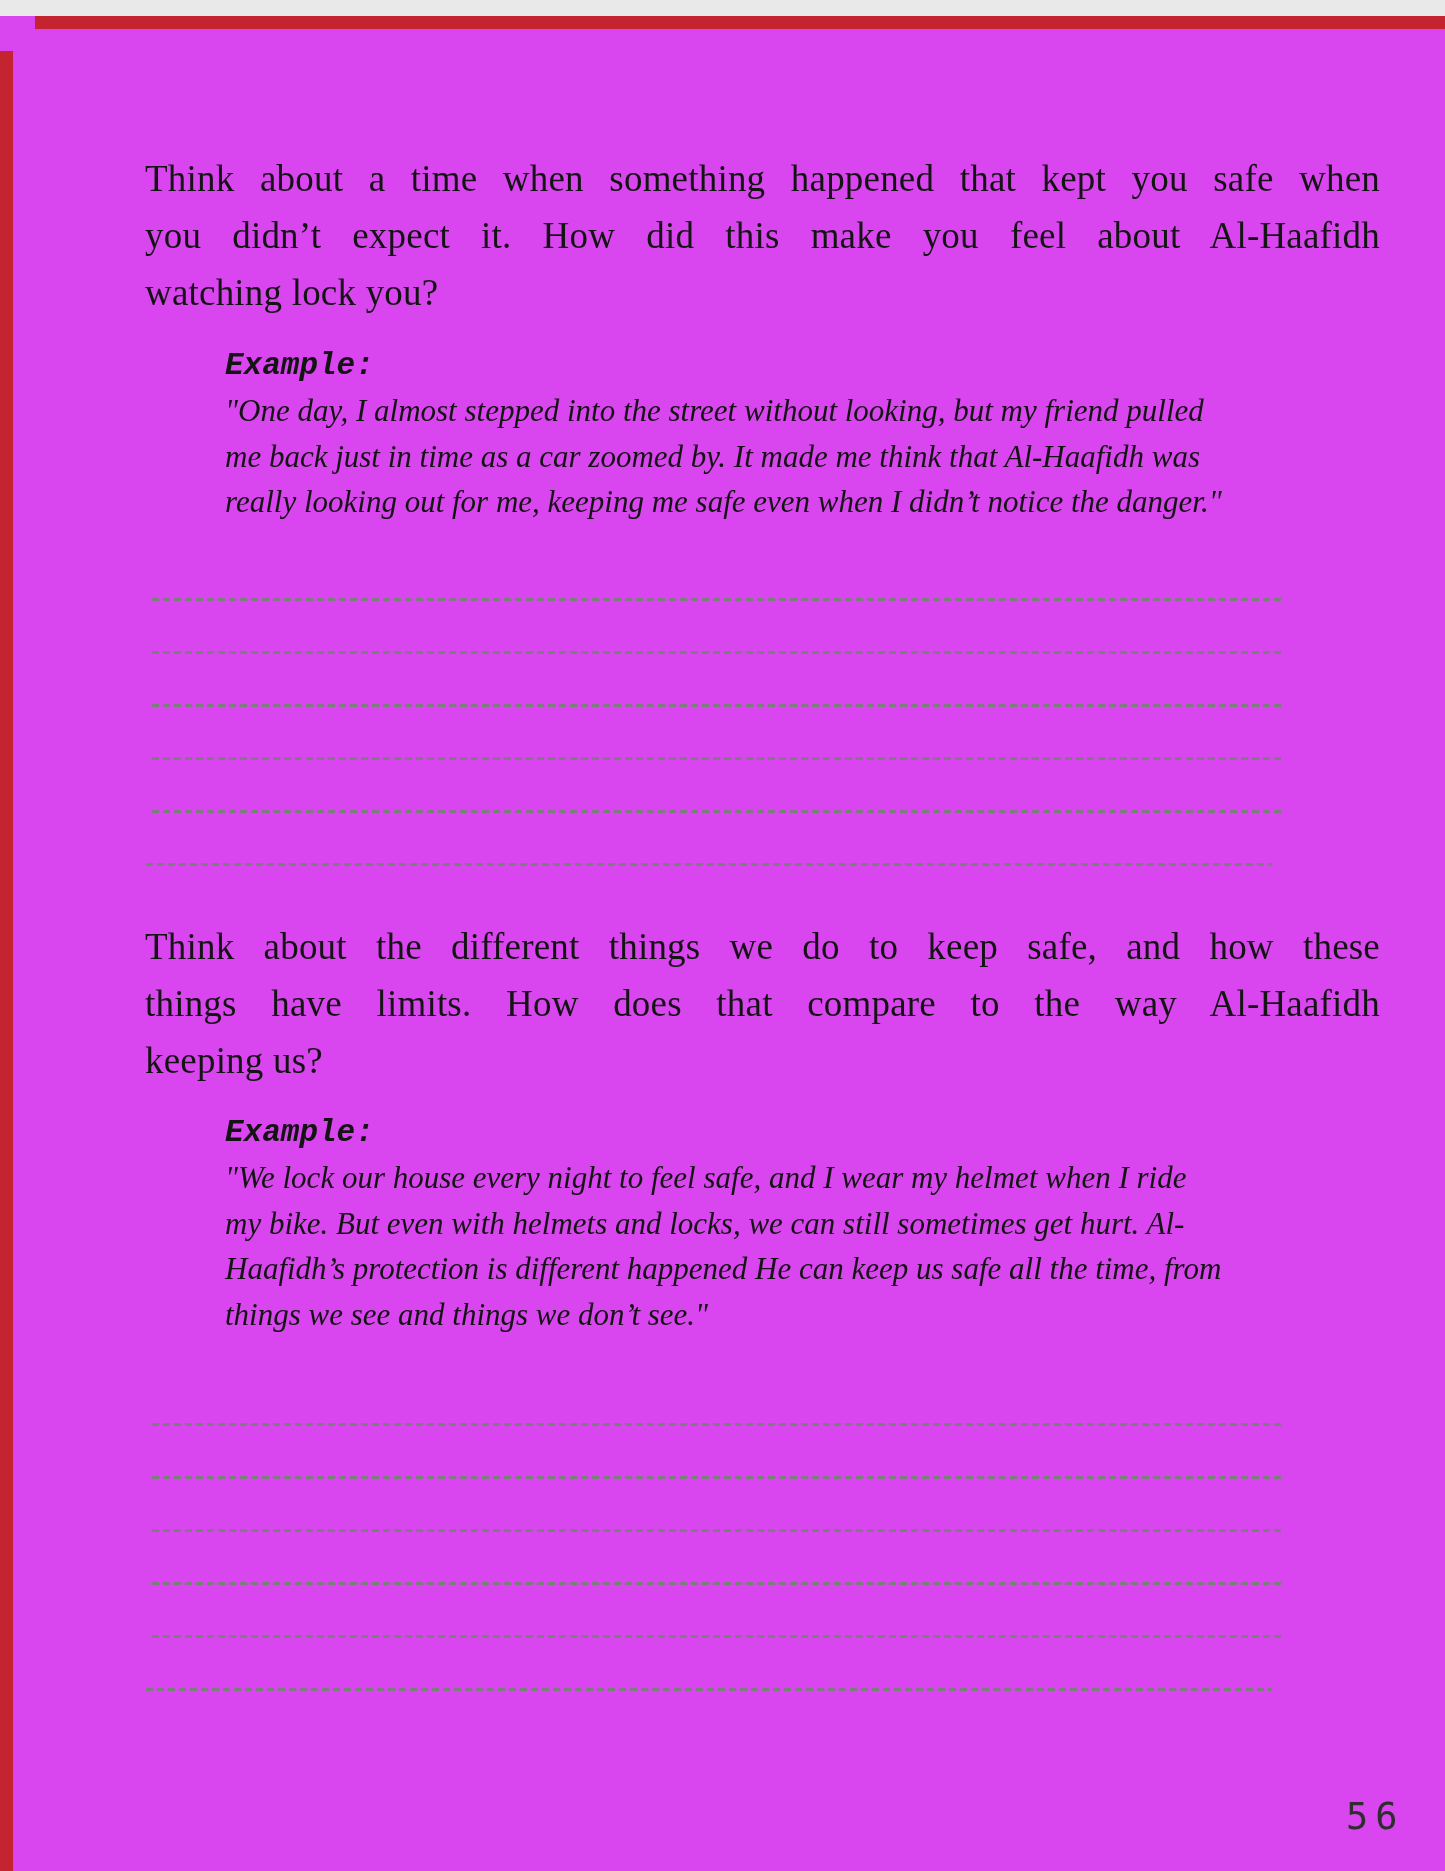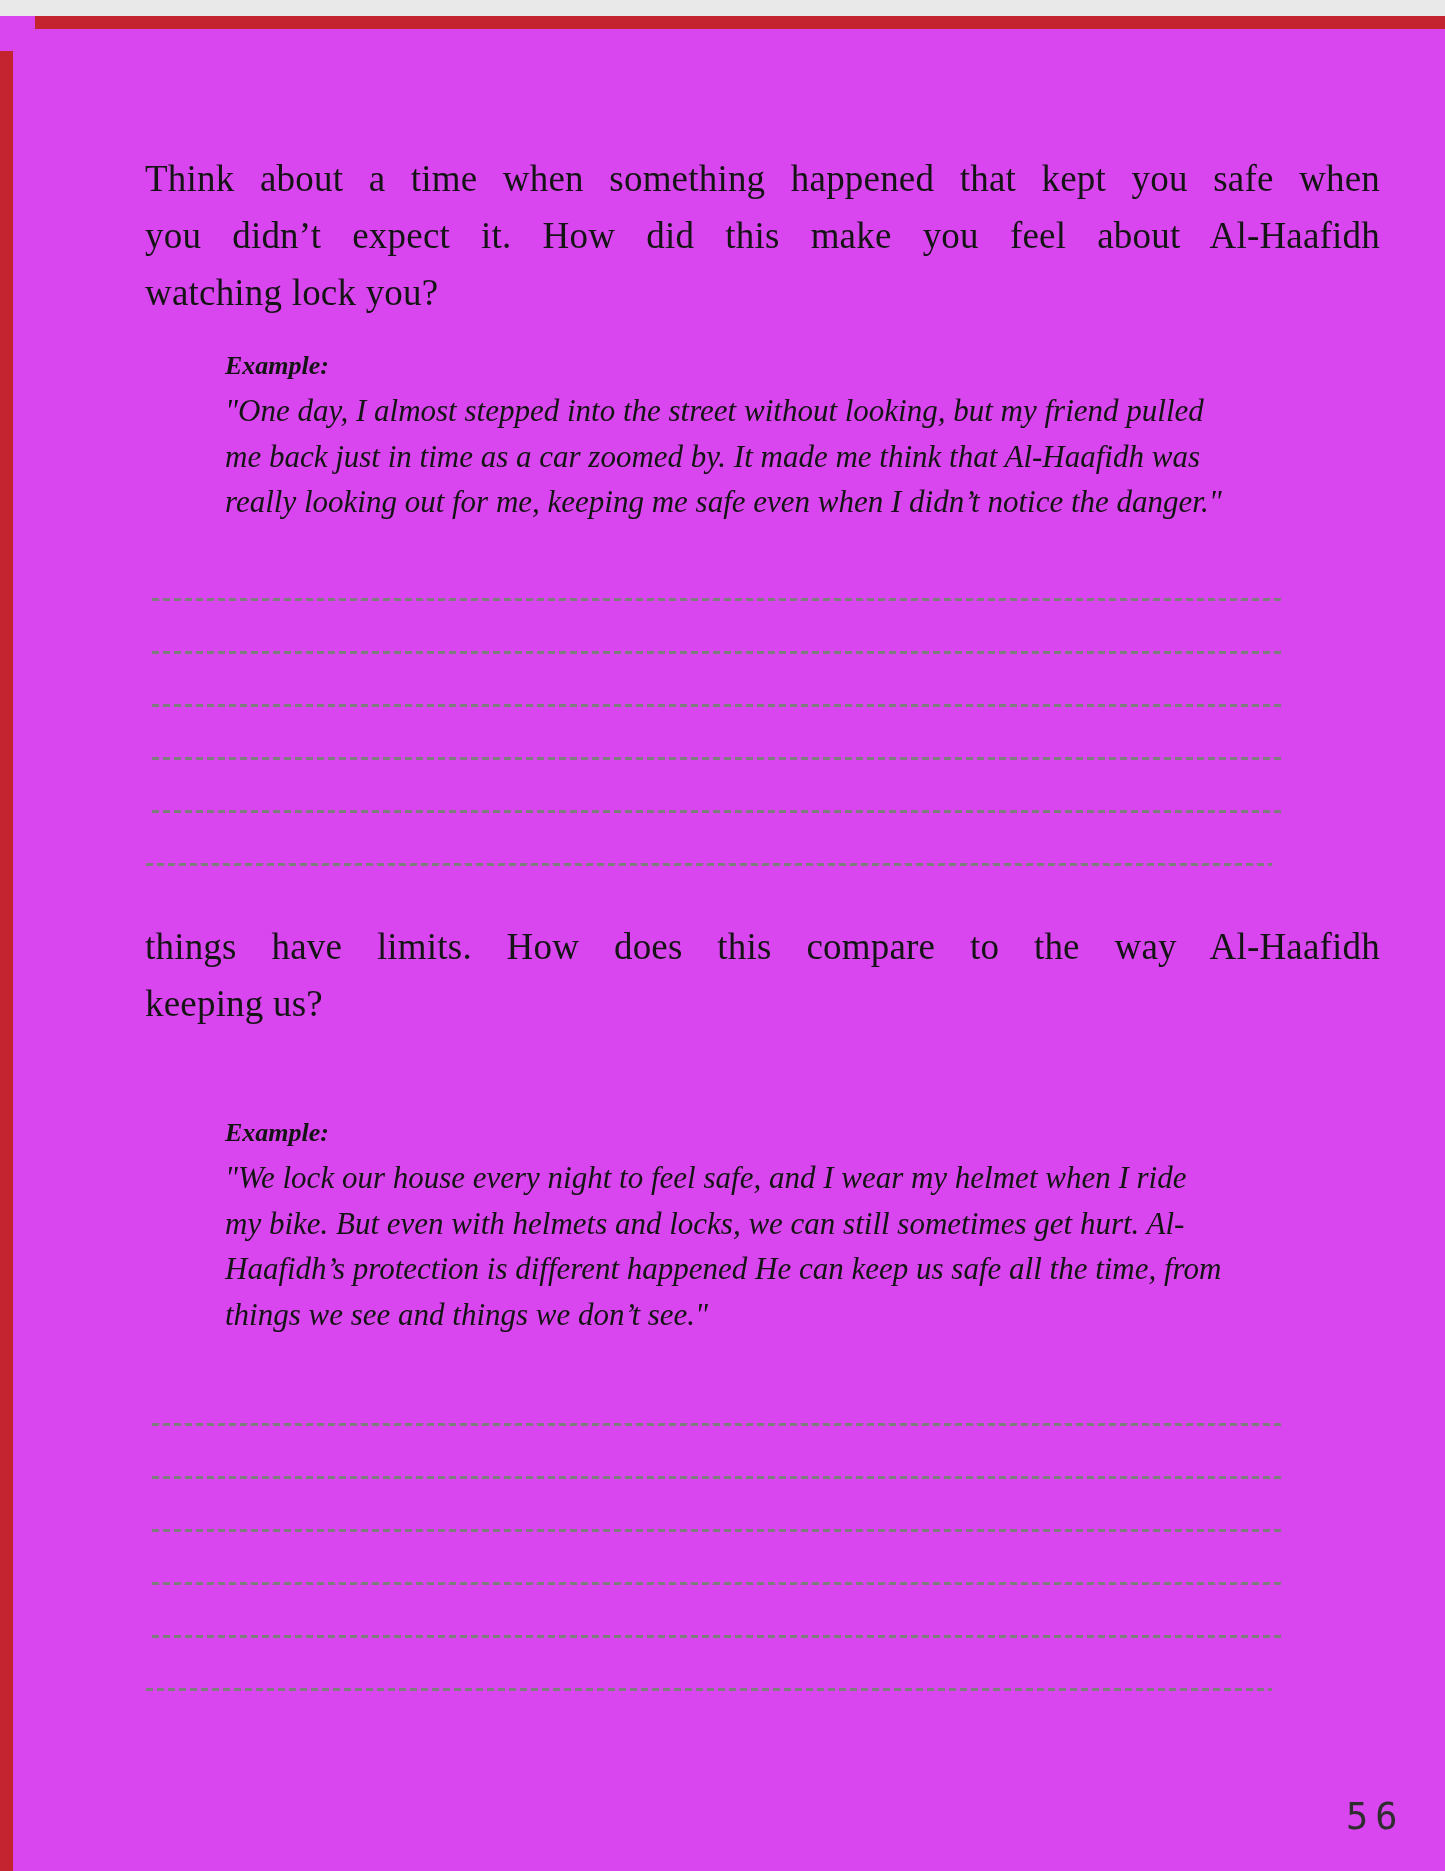--- a/index.html
+++ b/index.html
@@ -34,24 +34,25 @@
     line-height: 57px;
     letter-spacing: 0.2px;
   }
   .q1 { top: 134px; }
   .q2 { top: 902px; }
   .qline { text-align: justify; text-align-last: justify; }
   .question .qline:last-child { text-align: justify; text-align-last: left; }
   .example-label {
     position: absolute;
     left: 225px;
-    font-size: 26px;
+    font-size: 31px;
     line-height: 40px;
     font-style: italic;
     font-weight: bold;
+    font-family: Liberation Mono, monospace;
   }
   .ex1 { top: 330px; }
   .ex2 { top: 1097px; }
   .quote {
     position: absolute;
     left: 225px;
     width: 1080px;
     font-size: 31px;
     line-height: 45.5px;
     font-style: italic;
@@ -109,21 +110,22 @@
   <div class="answers a1">
       <div class="rule"></div>
       <div class="rule"></div>
       <div class="rule"></div>
       <div class="rule"></div>
       <div class="rule"></div>
       <div class="rule"></div>
     </div>
 
   <div class="question q2">
-      <div class="qline">things have limits. How does this compare to the way Al-Haafidh</div>
+      <div class="qline">Think about the different things we do to keep safe, and how these</div>
+      <div class="qline">things have limits. How does that compare to the way Al-Haafidh</div>
       <div class="qline">keeping us?</div>
     </div>
 
   <div class="example-label ex2">Example:</div>
 
   <div class="quote quote2">
       <div class="quoteline">"We lock our house every night to feel safe, and I wear my helmet when I ride</div>
       <div class="quoteline">my bike. But even with helmets and locks, we can still sometimes get hurt. Al-</div>
       <div class="quoteline">Haafidh’s protection is different happened He can keep us safe all the time, from</div>
       <div class="quoteline">things we see and things we don’t see."</div>

